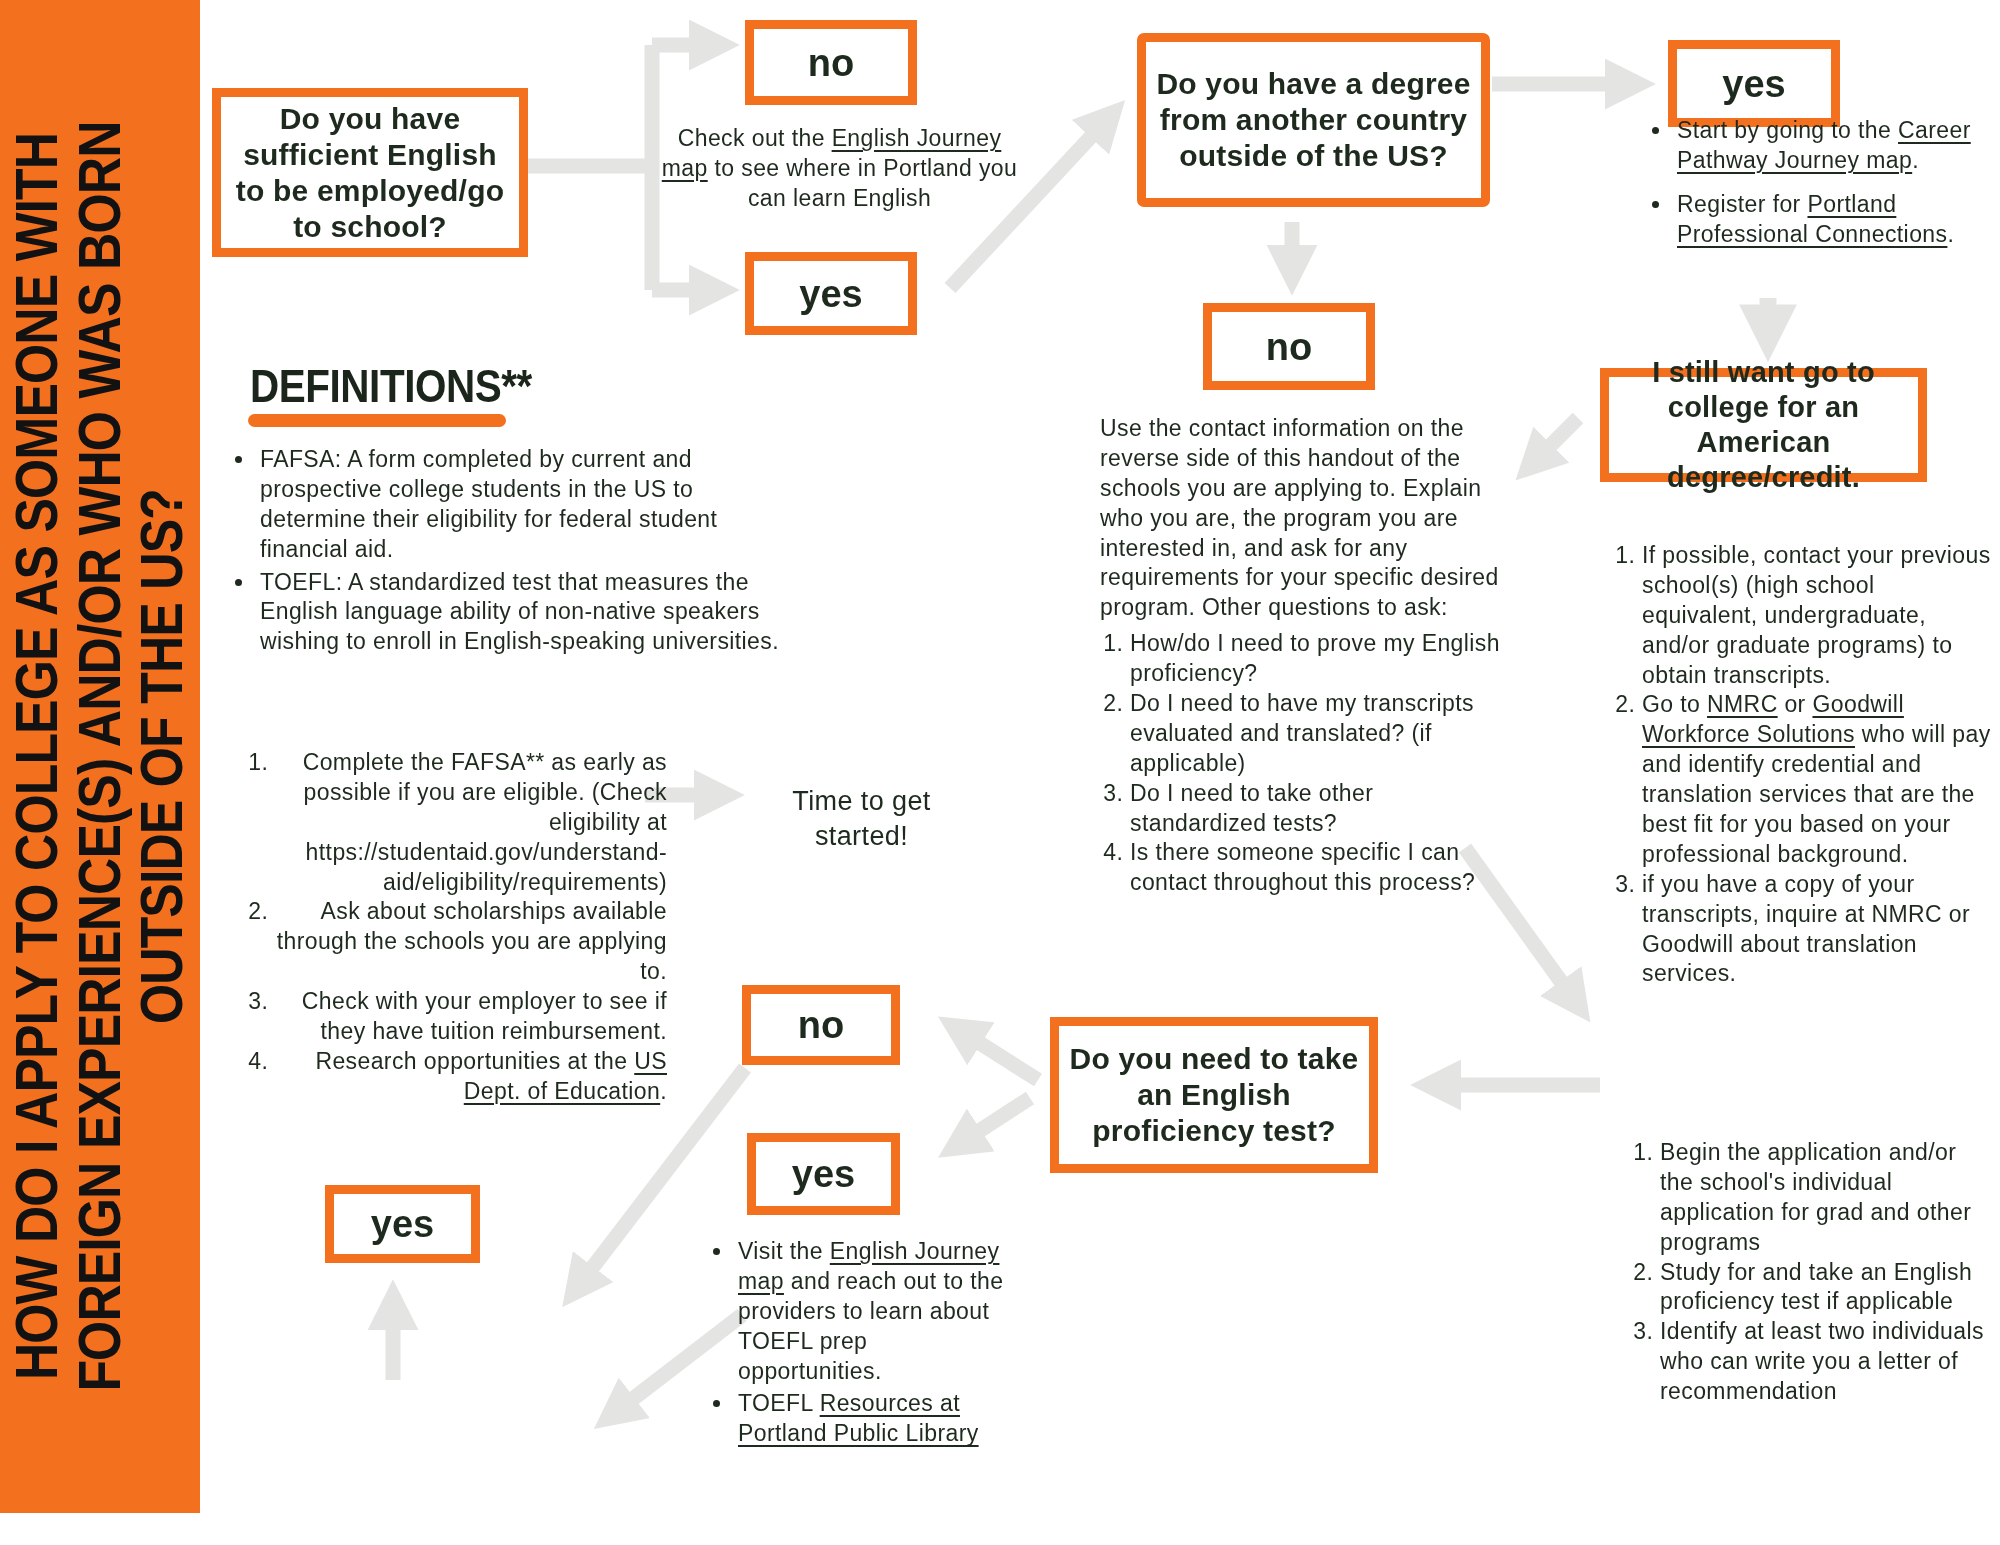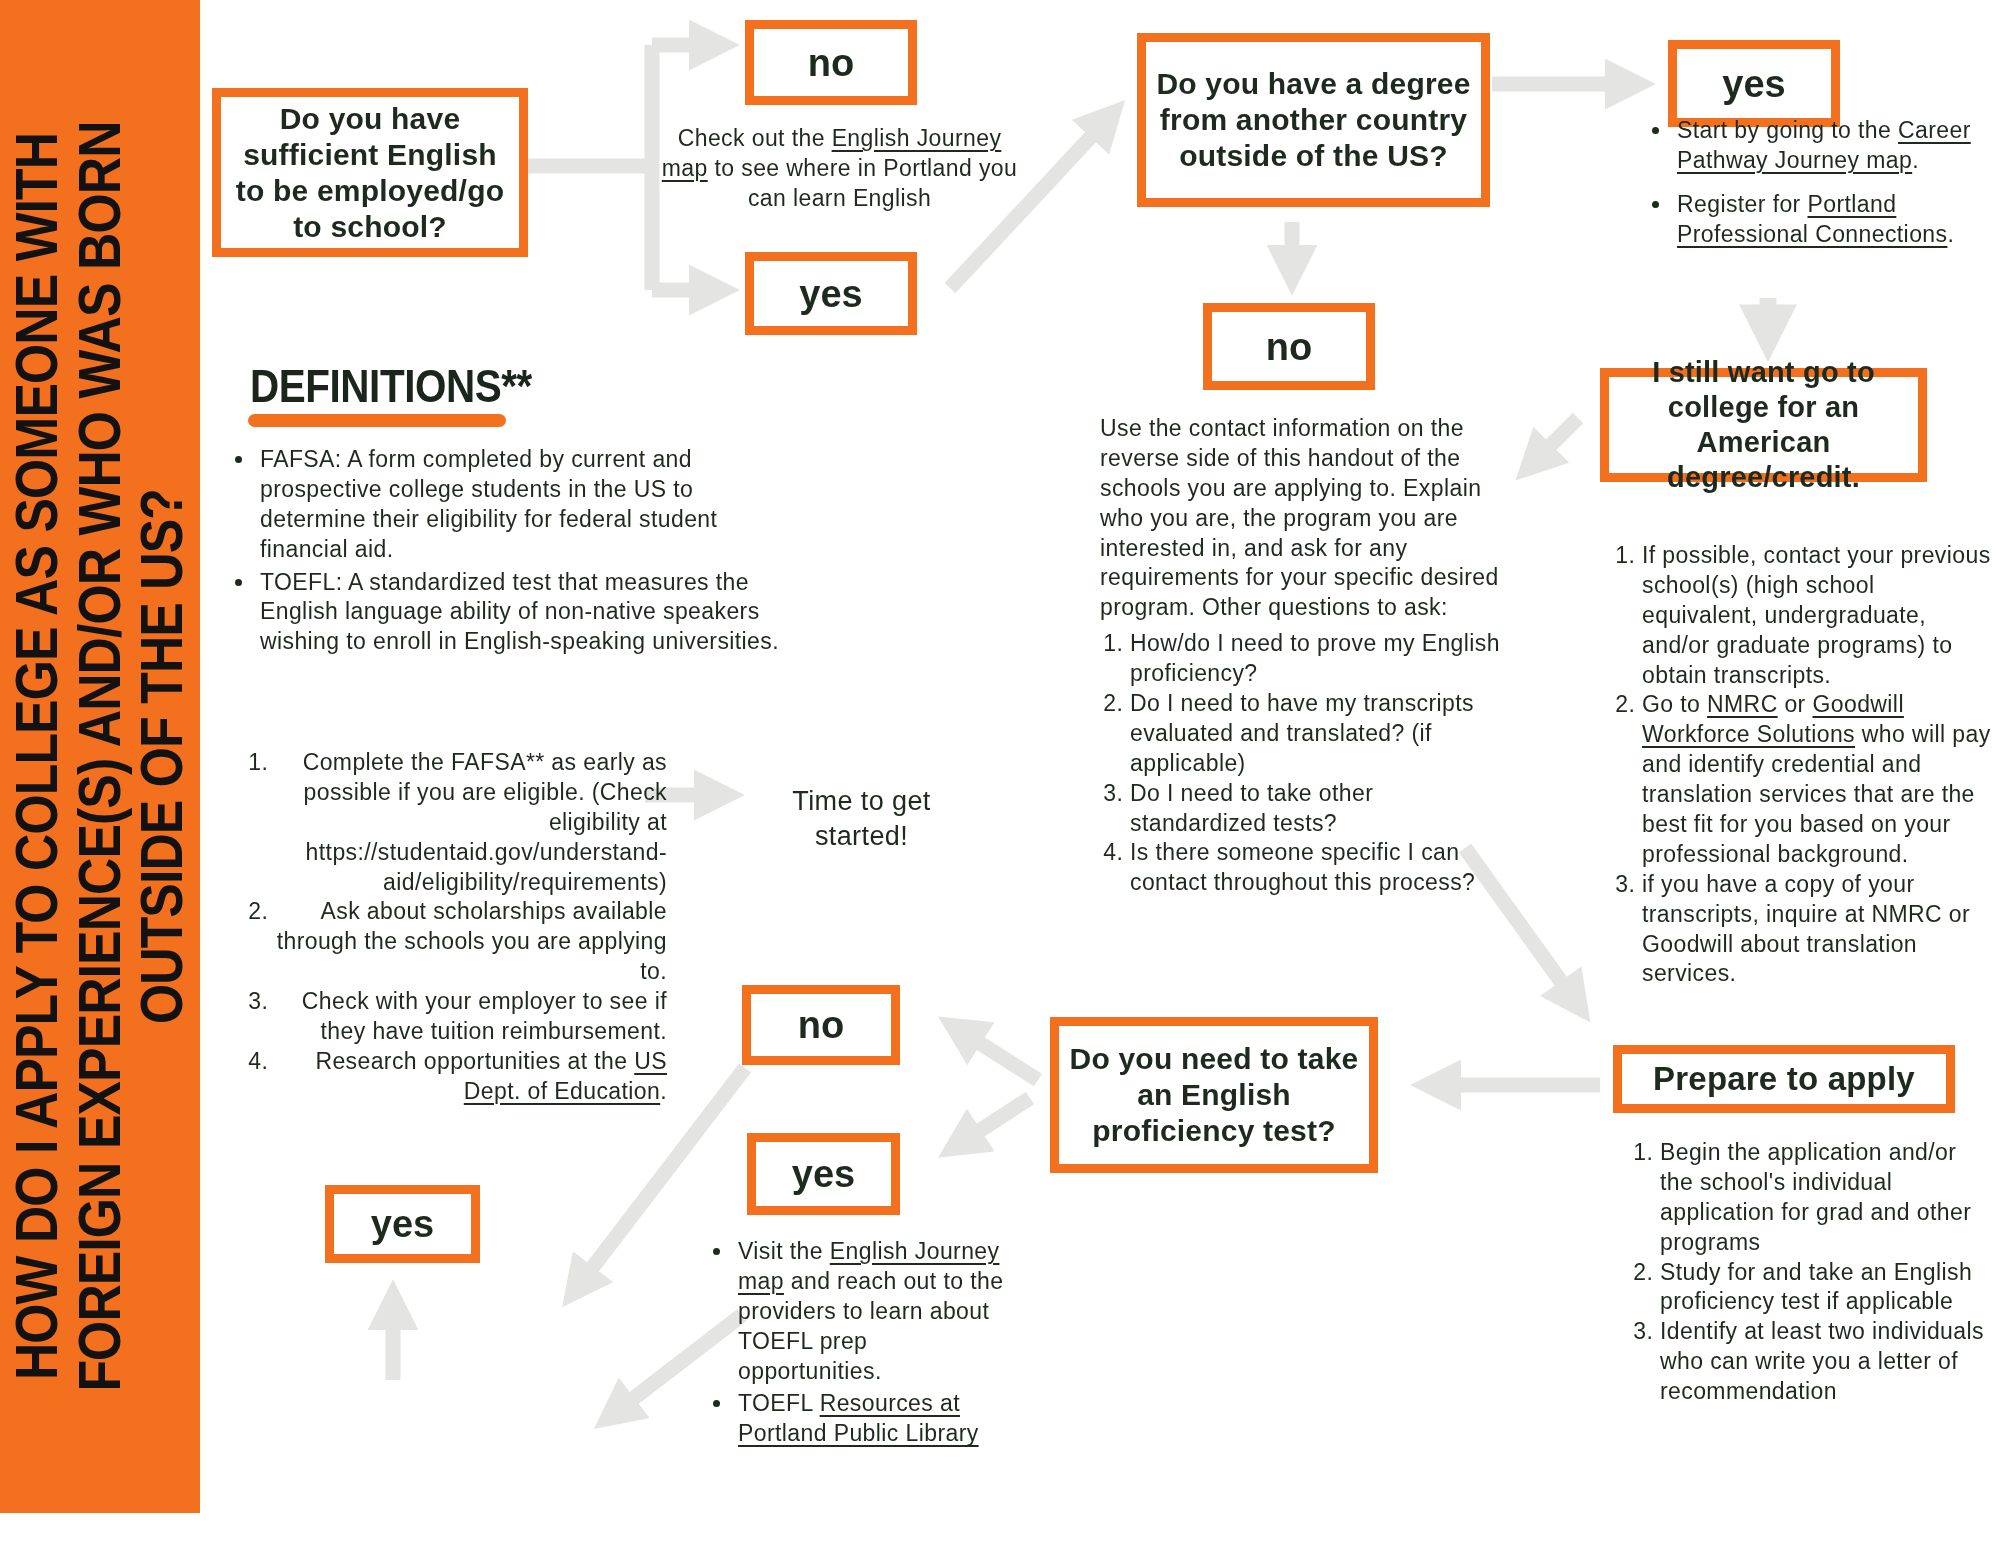--- a/index.html
+++ b/index.html
@@ -79,21 +79,21 @@
   </div>
 
   <p class="body abs center" style="left:645px;top:112px;width:365px;">
     <span>Check out the </span><span class="u">English Journey map</span><span> to see where in Portland you can learn English</span>
   </p>
 
   <div class="obox" style="left:745px;top:252px;width:172px;height:83px;">
     <span class="yn">yes</span>
   </div>
 
-  <div class="obox" style="left:1137px;top:33px;width:353px;height:174px;">
+  <div class="obox" style="left:1137px;top:33px;width:353px;height:174px;border-radius:7px;">
     <span class="qtext" style="font-size:30px;">Do you have a degree from another country outside of the US?</span>
   </div>
 
   <div class="obox" style="left:1668px;top:40px;width:172px;height:87px;">
     <span class="yn">yes</span>
   </div>
 
   <ul class="body bullets abs" style="left:1645px;top:116px;width:352px;">
     <li><span>Start by going to the </span><span class="u">Career Pathway Journey map</span><span>.</span></li>
     <li><span>Register for </span><span class="u">Portland Professional Connections</span><span>.</span></li>
@@ -116,23 +116,20 @@
   <div class="obox" style="left:1600px;top:368px;width:327px;height:114px;">
     <span class="qtext">I still want go to college for an American degree/credit.</span>
   </div>
 
   <ol class="body numlist abs" style="left:1612px;top:535px;width:380px;">
     <li><span>If possible, contact your previous school(s) (high school equivalent, undergraduate, and/or graduate programs) to obtain transcripts.</span></li>
     <li><span>Go to </span><span class="u">NMRC</span><span> or </span><span class="u">Goodwill Workforce Solutions</span><span> who will pay and identify credential and translation services that are the best fit for you based on your professional background.</span></li>
     <li><span>if you have a copy of your transcripts, inquire at NMRC or Goodwill about translation services.</span></li>
   </ol>
 
-  <div class="obox" style="left:1613px;top:1045px;width:342px;height:68px;">
-    <span class="qtext" style="font-size:33px;">Prepare to apply</span>
-  </div>
 
   <ol class="body numlist abs" style="left:1630px;top:1132px;width:362px;">
     <li>Begin the application and/or the school's individual application for grad and other programs</li>
     <li>Study for and take an English proficiency test if applicable</li>
     <li>Identify at least two individuals who can write you a letter of recommendation</li>
   </ol>
 
   <div class="obox" style="left:1050px;top:1017px;width:328px;height:156px;">
     <span class="qtext" style="font-size:30px;">Do you need to take an English proficiency test?</span>
   </div>

